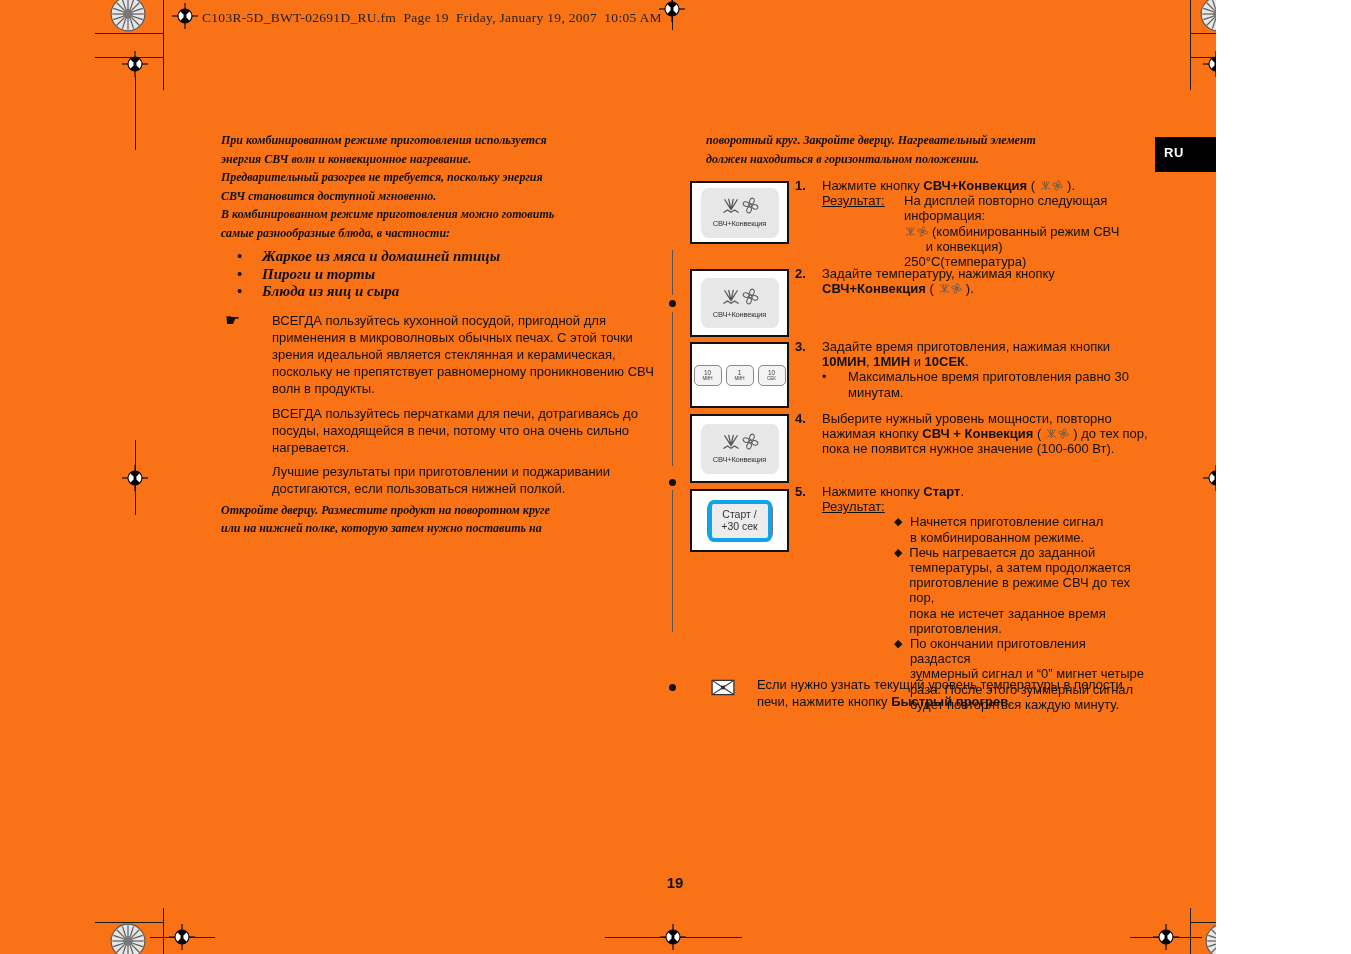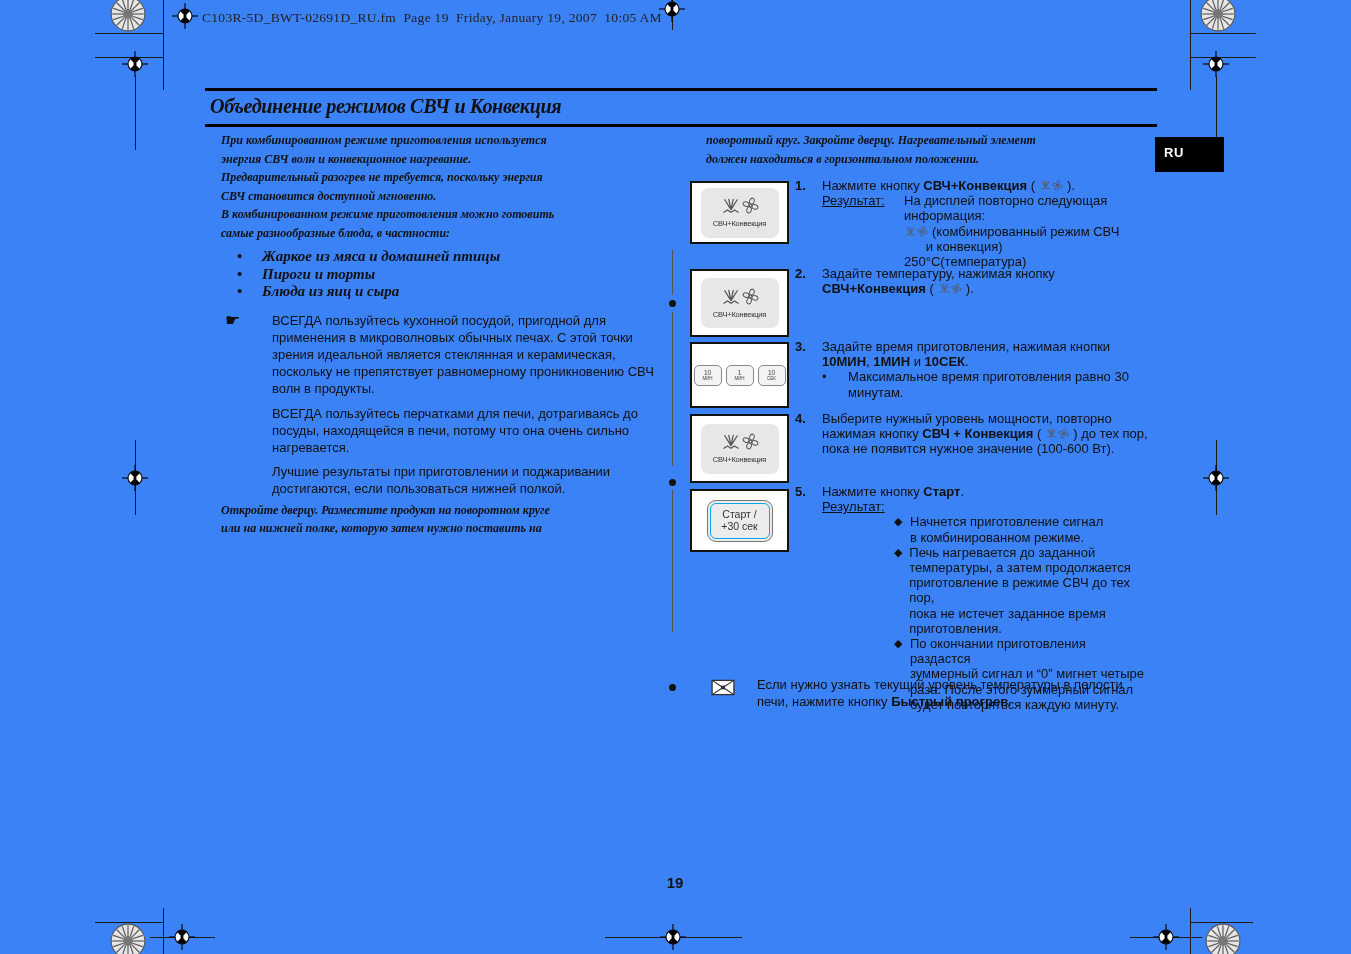--- a/index.html
+++ b/index.html
@@ -1,17 +1,17 @@
 <!DOCTYPE html>
 <html><head>
 <meta charset="utf-8">
 <style>
   html,body{margin:0;padding:0;background:#fff;}
-  .page{position:relative;width:1351px;height:954px;background:#3b82f6;overflow:hidden;
-        font-family:"Liberation Sans",sans-serif;color:#111;}
+  .page{position:relative;width:1187px;height:954px;background:#f97316;overflow:hidden;
+        font-family:"Liberation Sans",sans-serif;color:#111;padding-left:29px;}
   [data-bind]{white-space:pre-line;}
   .mark-line{position:absolute;background:#1a1a1a;}
   .xh{position:absolute;width:26px;height:26px;}
   .orn{position:absolute;width:36px;height:36px;}
   .hdr{position:absolute;left:202px;top:10px;font-family:"Liberation Serif",serif;
        font-size:13.5px;color:#222;letter-spacing:.3px;}
   .hdr [data-bind]{white-space:pre;}
   .title-box{position:absolute;left:205px;top:88px;width:947px;
              border-top:3px solid #000;border-bottom:3px solid #000;padding:3px 0 5px 5px;}
   .title-box h1{margin:0;font-family:"Liberation Serif",serif;font-style:italic;font-weight:bold;
@@ -39,21 +39,21 @@
   .combi-btn{width:78px;height:50px;background:#e7e7e7;border-radius:8px;display:flex;
              flex-direction:column;align-items:center;justify-content:center;color:#555;}
   .combi-btn .lbl{font-size:7.5px;letter-spacing:-.2px;color:#333;margin-top:1px;}
   .time-row{display:flex;gap:4px;}
   .tbtn{width:26px;height:19px;border:1px solid #8a8a8a;border-radius:5px;background:#f3f3f3;
         display:flex;flex-direction:column;align-items:center;justify-content:center;color:#444;}
   .tbtn .v{font-size:6.5px;line-height:7px;}
   .tbtn .u{font-size:4.5px;line-height:5px;}
   .start-btn{width:66px;height:42px;border:1.5px solid #777;border-radius:9px;background:#ececec;
              display:flex;align-items:center;justify-content:center;box-sizing:border-box;}
-  .start-btn .inner{width:58px;height:34px;border:1px solid #0ea5e9;border-radius:6px;display:flex;
+  .start-btn .inner{width:58px;height:34px;border:4px solid #0ea5e9;border-radius:6px;display:flex;
                     align-items:center;justify-content:center;text-align:center;
                     font-size:10.5px;line-height:11.5px;color:#333;}
   .step{position:absolute;left:795px;width:353px;display:flex;font-size:13px;line-height:15.2px;}
   .step .num{width:27px;font-weight:bold;}
   .step .content{flex:1;}
   .rrow{display:flex;}
   .rlabel{min-width:82px;text-decoration:underline;}
   .rbody{flex:1;}
   .sub-bullet{display:flex;}
   .sub-bullet .blt{width:26px;}
@@ -187,23 +187,20 @@
       <use href="#sym-xh"></use>
     </svg>
   <svg class="xh" style="left:1153px;top:924px">
       <use href="#sym-xh"></use>
     </svg>
 
   <div class="hdr">
     <span data-bind="page.header_text">C103R-5D_BWT-02691D_RU.fm  Page 19  Friday, January 19, 2007  10:05 AM</span>
   </div>
 
-  <div class="title-box">
-    <h1 data-bind="page.title">Объединение режимов СВЧ и Конвекция</h1>
-  </div>
 
   <div class="ru-badge">
     <span data-bind="page.lang_badge">RU</span>
   </div>
 
   <div class="lc">
     <div class="serif-bi" data-bind="left_column.intro">При комбинированном режиме приготовления используется
 энергия СВЧ волн и конвекционное нагревание.
 Предварительный разогрев не требуется, поскольку энергия
 СВЧ становится доступной мгновенно.

